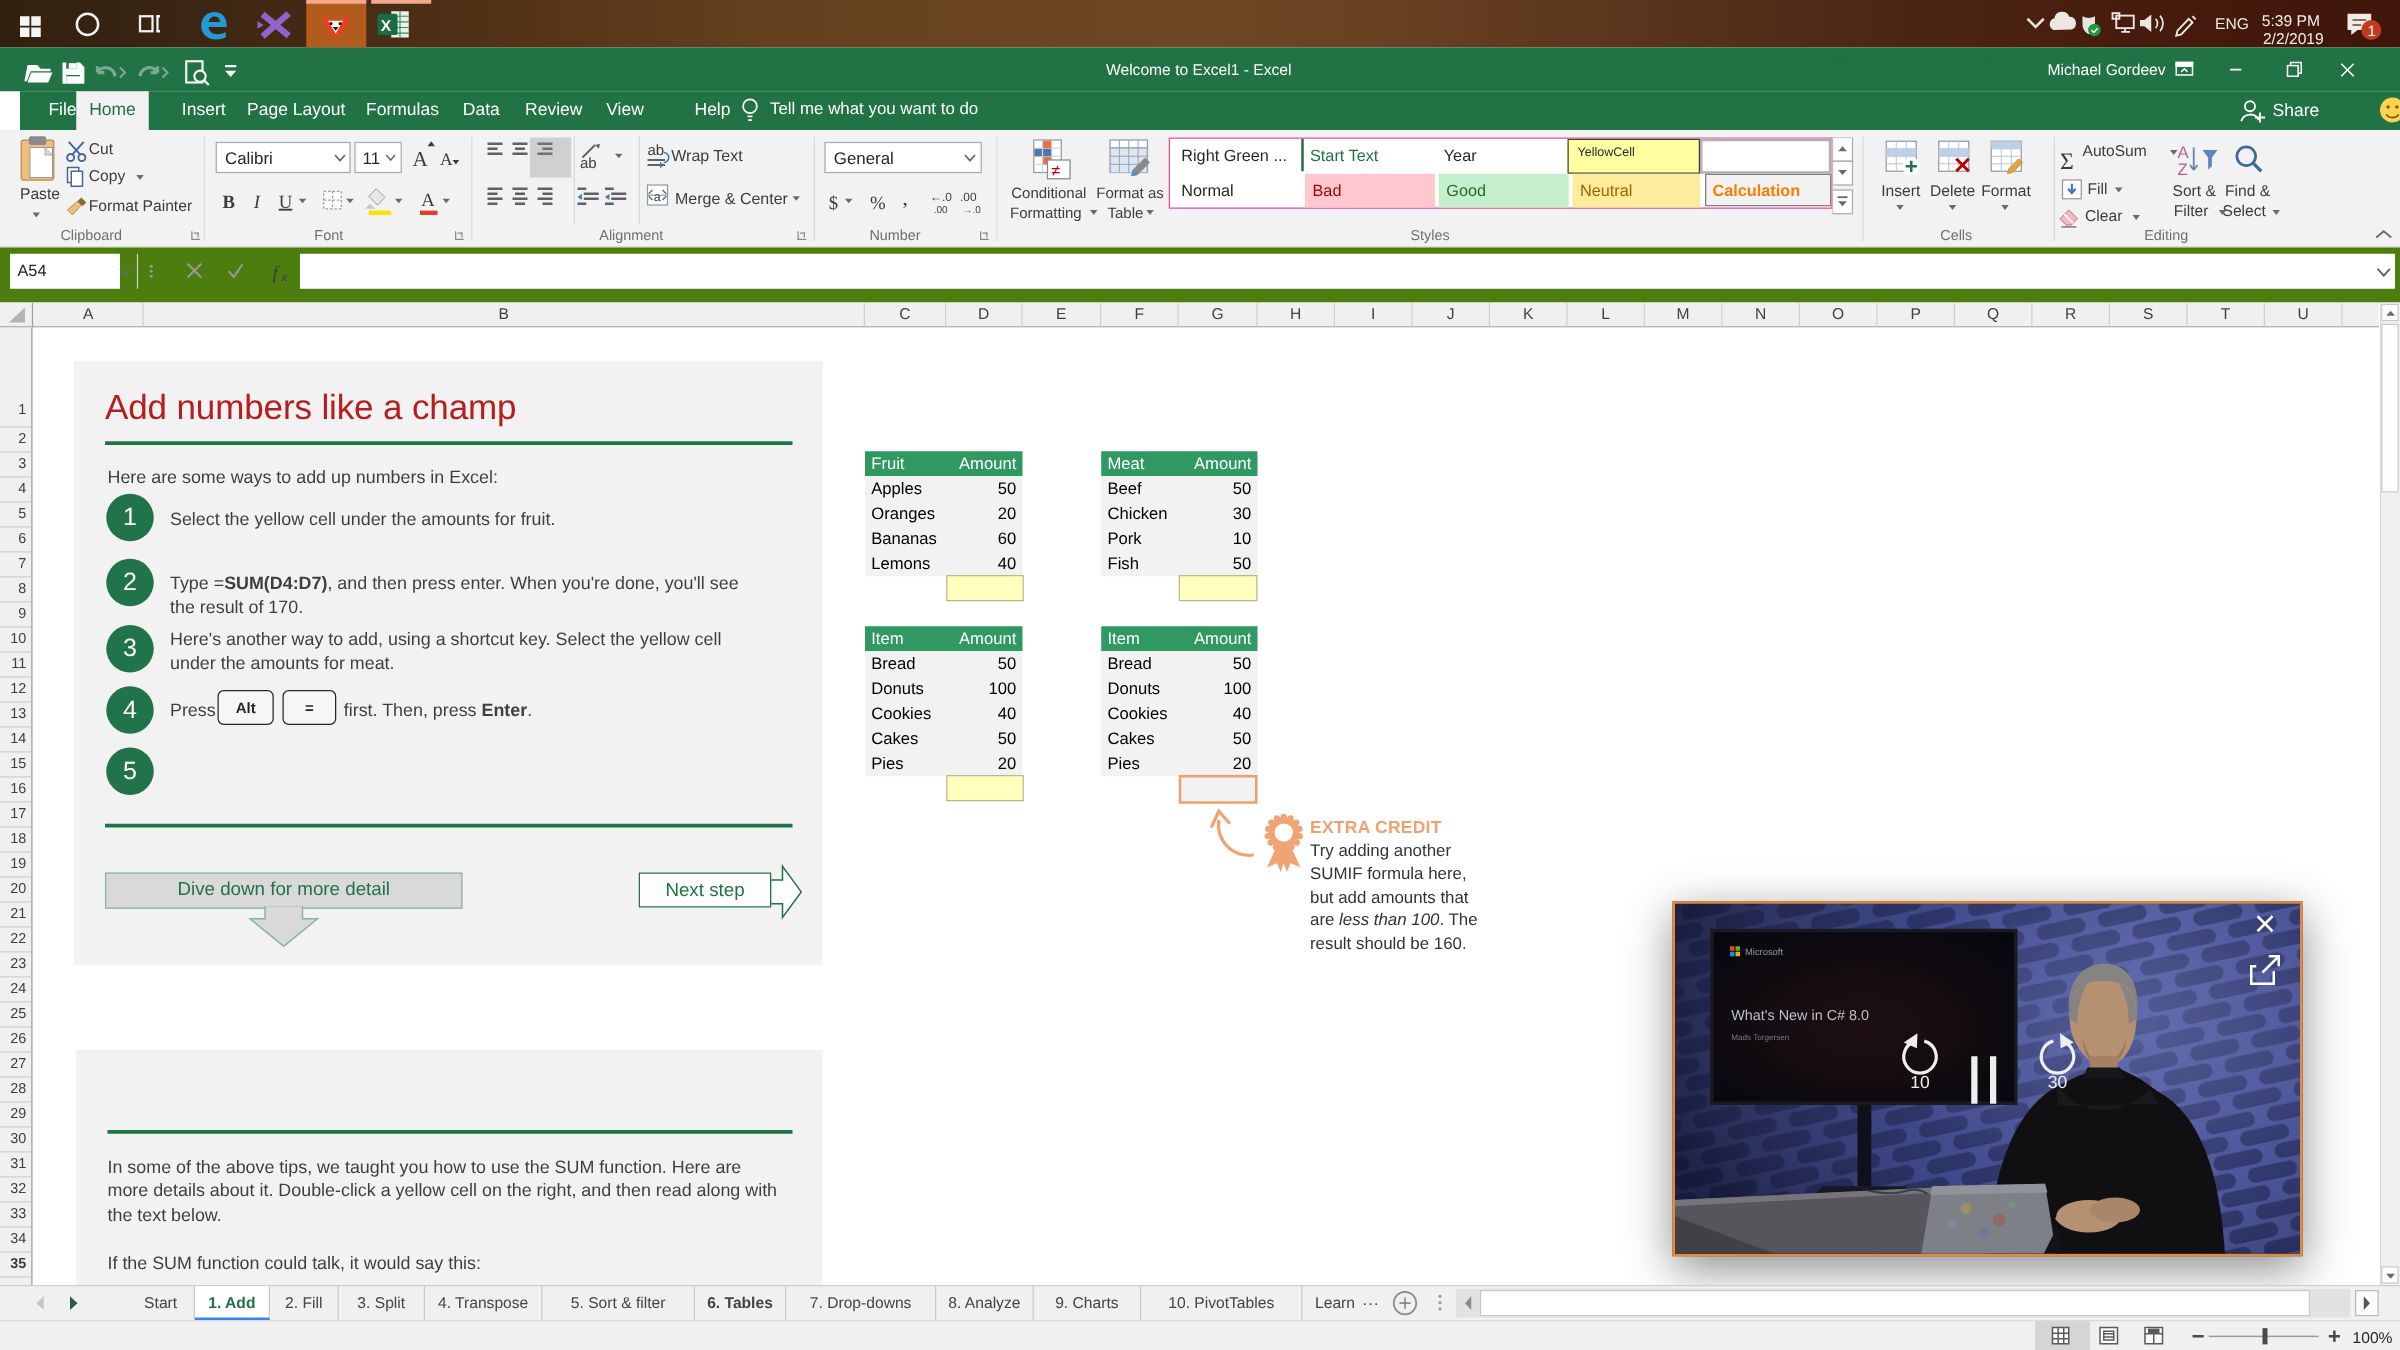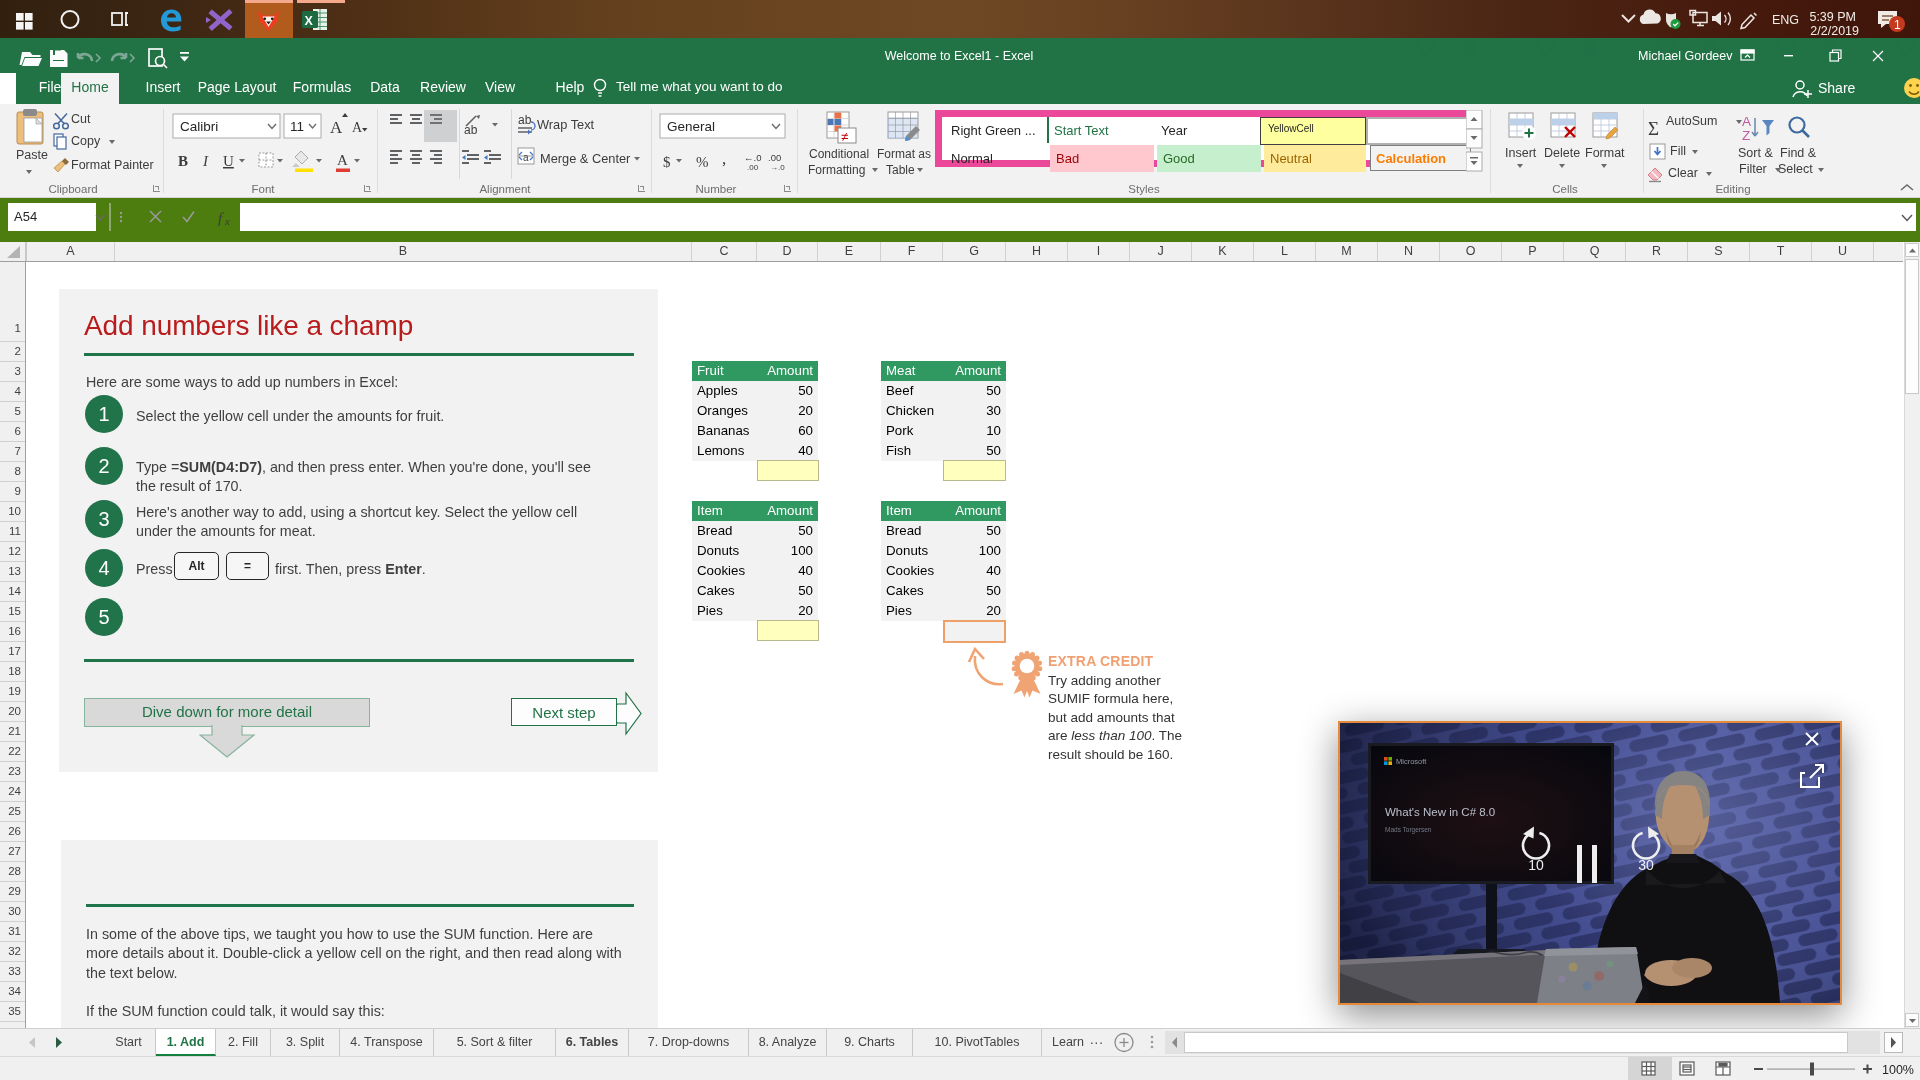--- a/index.html
+++ b/index.html
@@ -526,21 +526,21 @@
     <div class="ddarr" style="left:109px;top:36px;"></div>
     <div class="rlab" style="left:71px;top:54px;">Format Painter</div>
 
     <div class="rlab" style="left:809px;top:43px;font-size:12px;">Conditional</div>
     <div class="rlab" style="left:808px;top:59px;font-size:12px;">Formatting</div>
     <div class="ddarr" style="left:872px;top:64px;"></div>
     <div class="rlab" style="left:877px;top:43px;font-size:12px;">Format as</div>
     <div class="rlab" style="left:886px;top:59px;font-size:12px;">Table</div>
     <div class="ddarr" style="left:917px;top:64px;"></div>
 
-    <div class="abs" style="left:935px;top:6px;width:531px;height:57px;background:#fff;border:7px solid #ec4899;text-align:center;">
+    <div class="abs" style="left:935px;top:6px;width:531px;height:57px;background:#fff;border:1px solid #ec4899;text-align:center;">
       <div class="abs" style="left:9px;top:6px;font-size:13px;color:#262626;">Right Green ...</div>
       <div class="abs" style="left:105px;top:0;width:2px;height:26px;background:#217346;"></div>
       <div class="abs" style="left:112px;top:6px;font-size:13px;color:#217346;">Start Text</div>
       <div class="abs" style="left:219px;top:6px;font-size:13px;color:#262626;">Year</div>
       <div class="abs" style="left:318px;top:0px;width:106px;height:28px;background:#feff9e;border:1.5px solid #404040;">
           <span style="position:absolute;left:7px;top:5px;font-size:10px;color:#262626;">YellowCell</span>
         </div>
       <div class="abs" style="left:424px;top:0px;width:105px;height:28px;background:#fff;border:2px solid #b0b0b0;"></div>
       <div class="abs" style="left:9px;top:34px;font-size:13px;color:#262626;">Normal</div>
       <div class="abs" style="left:108px;top:28px;width:104px;height:27px;background:#ffc7ce;">
@@ -701,21 +701,21 @@
     <div class="rhcell" style="top:643px;">30</div>
     <div class="rhline" style="top:659px;"></div>
     <div class="rhcell" style="top:663px;">31</div>
     <div class="rhline" style="top:679px;"></div>
     <div class="rhcell" style="top:683px;">32</div>
     <div class="rhline" style="top:699px;"></div>
     <div class="rhcell" style="top:703px;">33</div>
     <div class="rhline" style="top:719px;"></div>
     <div class="rhcell" style="top:723px;">34</div>
     <div class="rhline" style="top:739px;"></div>
-    <div class="rhcell" style="top:743px;">35</div>
+    <div class="rhcell" style="top:743px;font-weight:bold;">35</div>
     <div class="rhline" style="top:759px;"></div>
   </div>
   <div class="abs" id="grid">
 
     <div class="panel" style="left:32px;top:27px;width:599px;height:483px;"></div>
     <div class="bigtitle" style="left:57px;top:48px;">Add numbers like a champ</div>
     <div class="grule" style="left:57px;top:91px;width:550px;"></div>
     <div class="body15" style="left:59px;top:111px;">Here are some ways to add up numbers in Excel:</div>
     <div class="stepc" style="left:58px;top:133px;">1</div>
     <div class="stepc" style="left:58px;top:185px;">2</div>
@@ -982,21 +982,21 @@
           <path d="M475 42 h8 v8"></path>
         </g>
     </svg>
   </div>
   <div class="abs" id="tabbar">
     <svg width="100" height="28" style="position:absolute;left:0;top:0;">
       <path d="M35 8 l-6 5.5 l6 5.5 Z" fill="#c6c6c6"></path>
       <path d="M56 8 l6 5.5 l-6 5.5 Z" fill="#2a5c42"></path>
     </svg>
     <div class="stab" style="left:102px;width:54px;">Start</div>
-    <div class="stab" style="left:156px;width:60px;background:#fff;color:#217346;font-weight:bold;border-bottom:2px solid #15803d;height:27px;">1. Add</div>
+    <div class="stab" style="left:156px;width:60px;background:#fff;color:#217346;font-weight:bold;border-bottom:2px solid #3b82f6;height:27px;">1. Add</div>
     <div class="stab" style="left:216px;width:55px;">2. Fill</div>
     <div class="stab" style="left:271px;width:69px;">3. Split</div>
     <div class="stab" style="left:340px;width:94px;">4. Transpose</div>
     <div class="stab" style="left:434px;width:122px;">5. Sort &amp; filter</div>
     <div class="stab" style="left:556px;width:73px;font-weight:bold;">6. Tables</div>
     <div class="stab" style="left:629px;width:120px;">7. Drop-downs</div>
     <div class="stab" style="left:749px;width:78px;">8. Analyze</div>
     <div class="stab" style="left:827px;width:86px;">9. Charts</div>
     <div class="stab" style="left:913px;width:129px;">10. PivotTables</div>
     <div class="stab" style="left:1042px;width:52px;border-right:0;">Learn</div>

